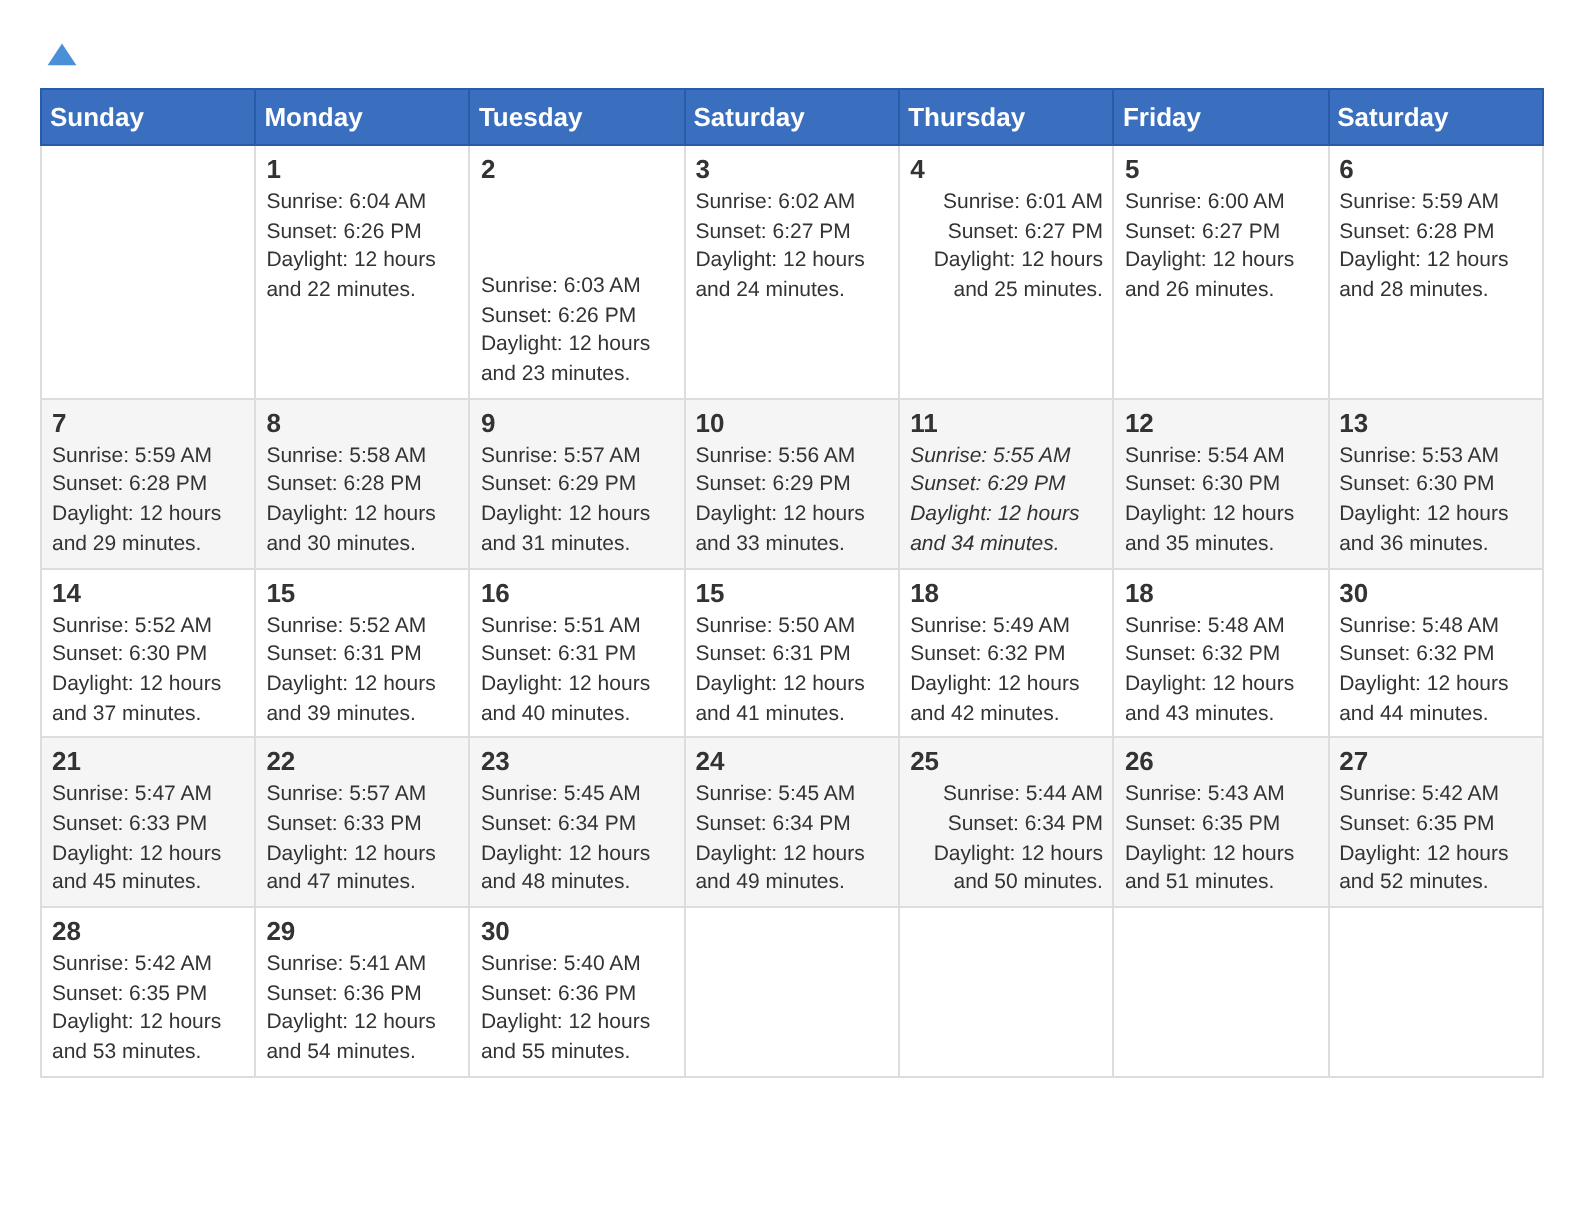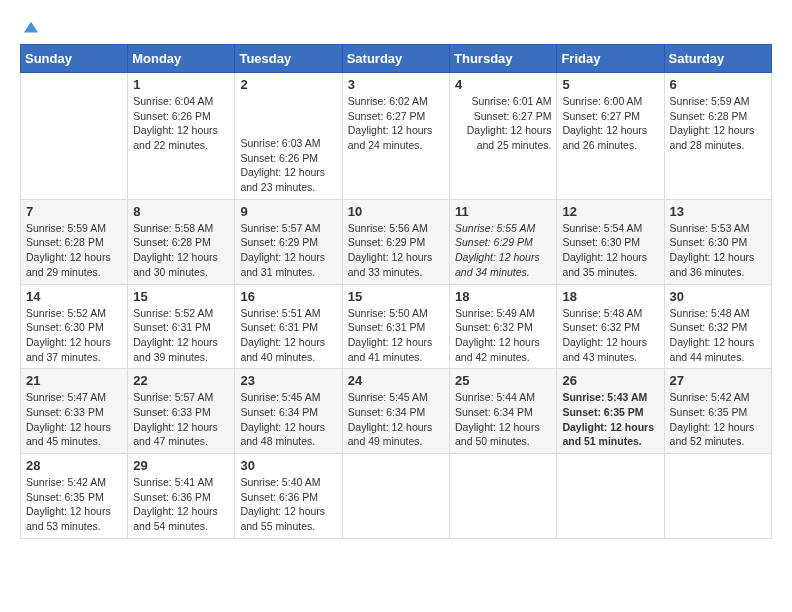--- a/index.html
+++ b/index.html
@@ -290,28 +290,28 @@
         </td>
         <td>
           <div class="day-num">24</div>
           <div class="day-info" style="white-space: pre-line;">Sunrise: 5:45 AM
 Sunset: 6:34 PM
 Daylight: 12 hours
 and 49 minutes.</div>
         </td>
         <td>
           <div class="day-num">25</div>
-          <div class="day-info" style="white-space: pre-line;">Sunrise: 5:44 AM
+          <div class="day-info" style="white-space: pre-line; text-align: right;">Sunrise: 5:44 AM
 Sunset: 6:34 PM
 Daylight: 12 hours
 and 50 minutes.</div>
         </td>
         <td>
           <div class="day-num">26</div>
-          <div class="day-info" style="white-space: pre-line; font-weight: bold;">Sunrise: 5:43 AM
+          <div class="day-info" style="white-space: pre-line;">Sunrise: 5:43 AM
 Sunset: 6:35 PM
 Daylight: 12 hours
 and 51 minutes.</div>
         </td>
         <td>
           <div class="day-num">27</div>
           <div class="day-info" style="white-space: pre-line;">Sunrise: 5:42 AM
 Sunset: 6:35 PM
 Daylight: 12 hours
 and 52 minutes.</div>

